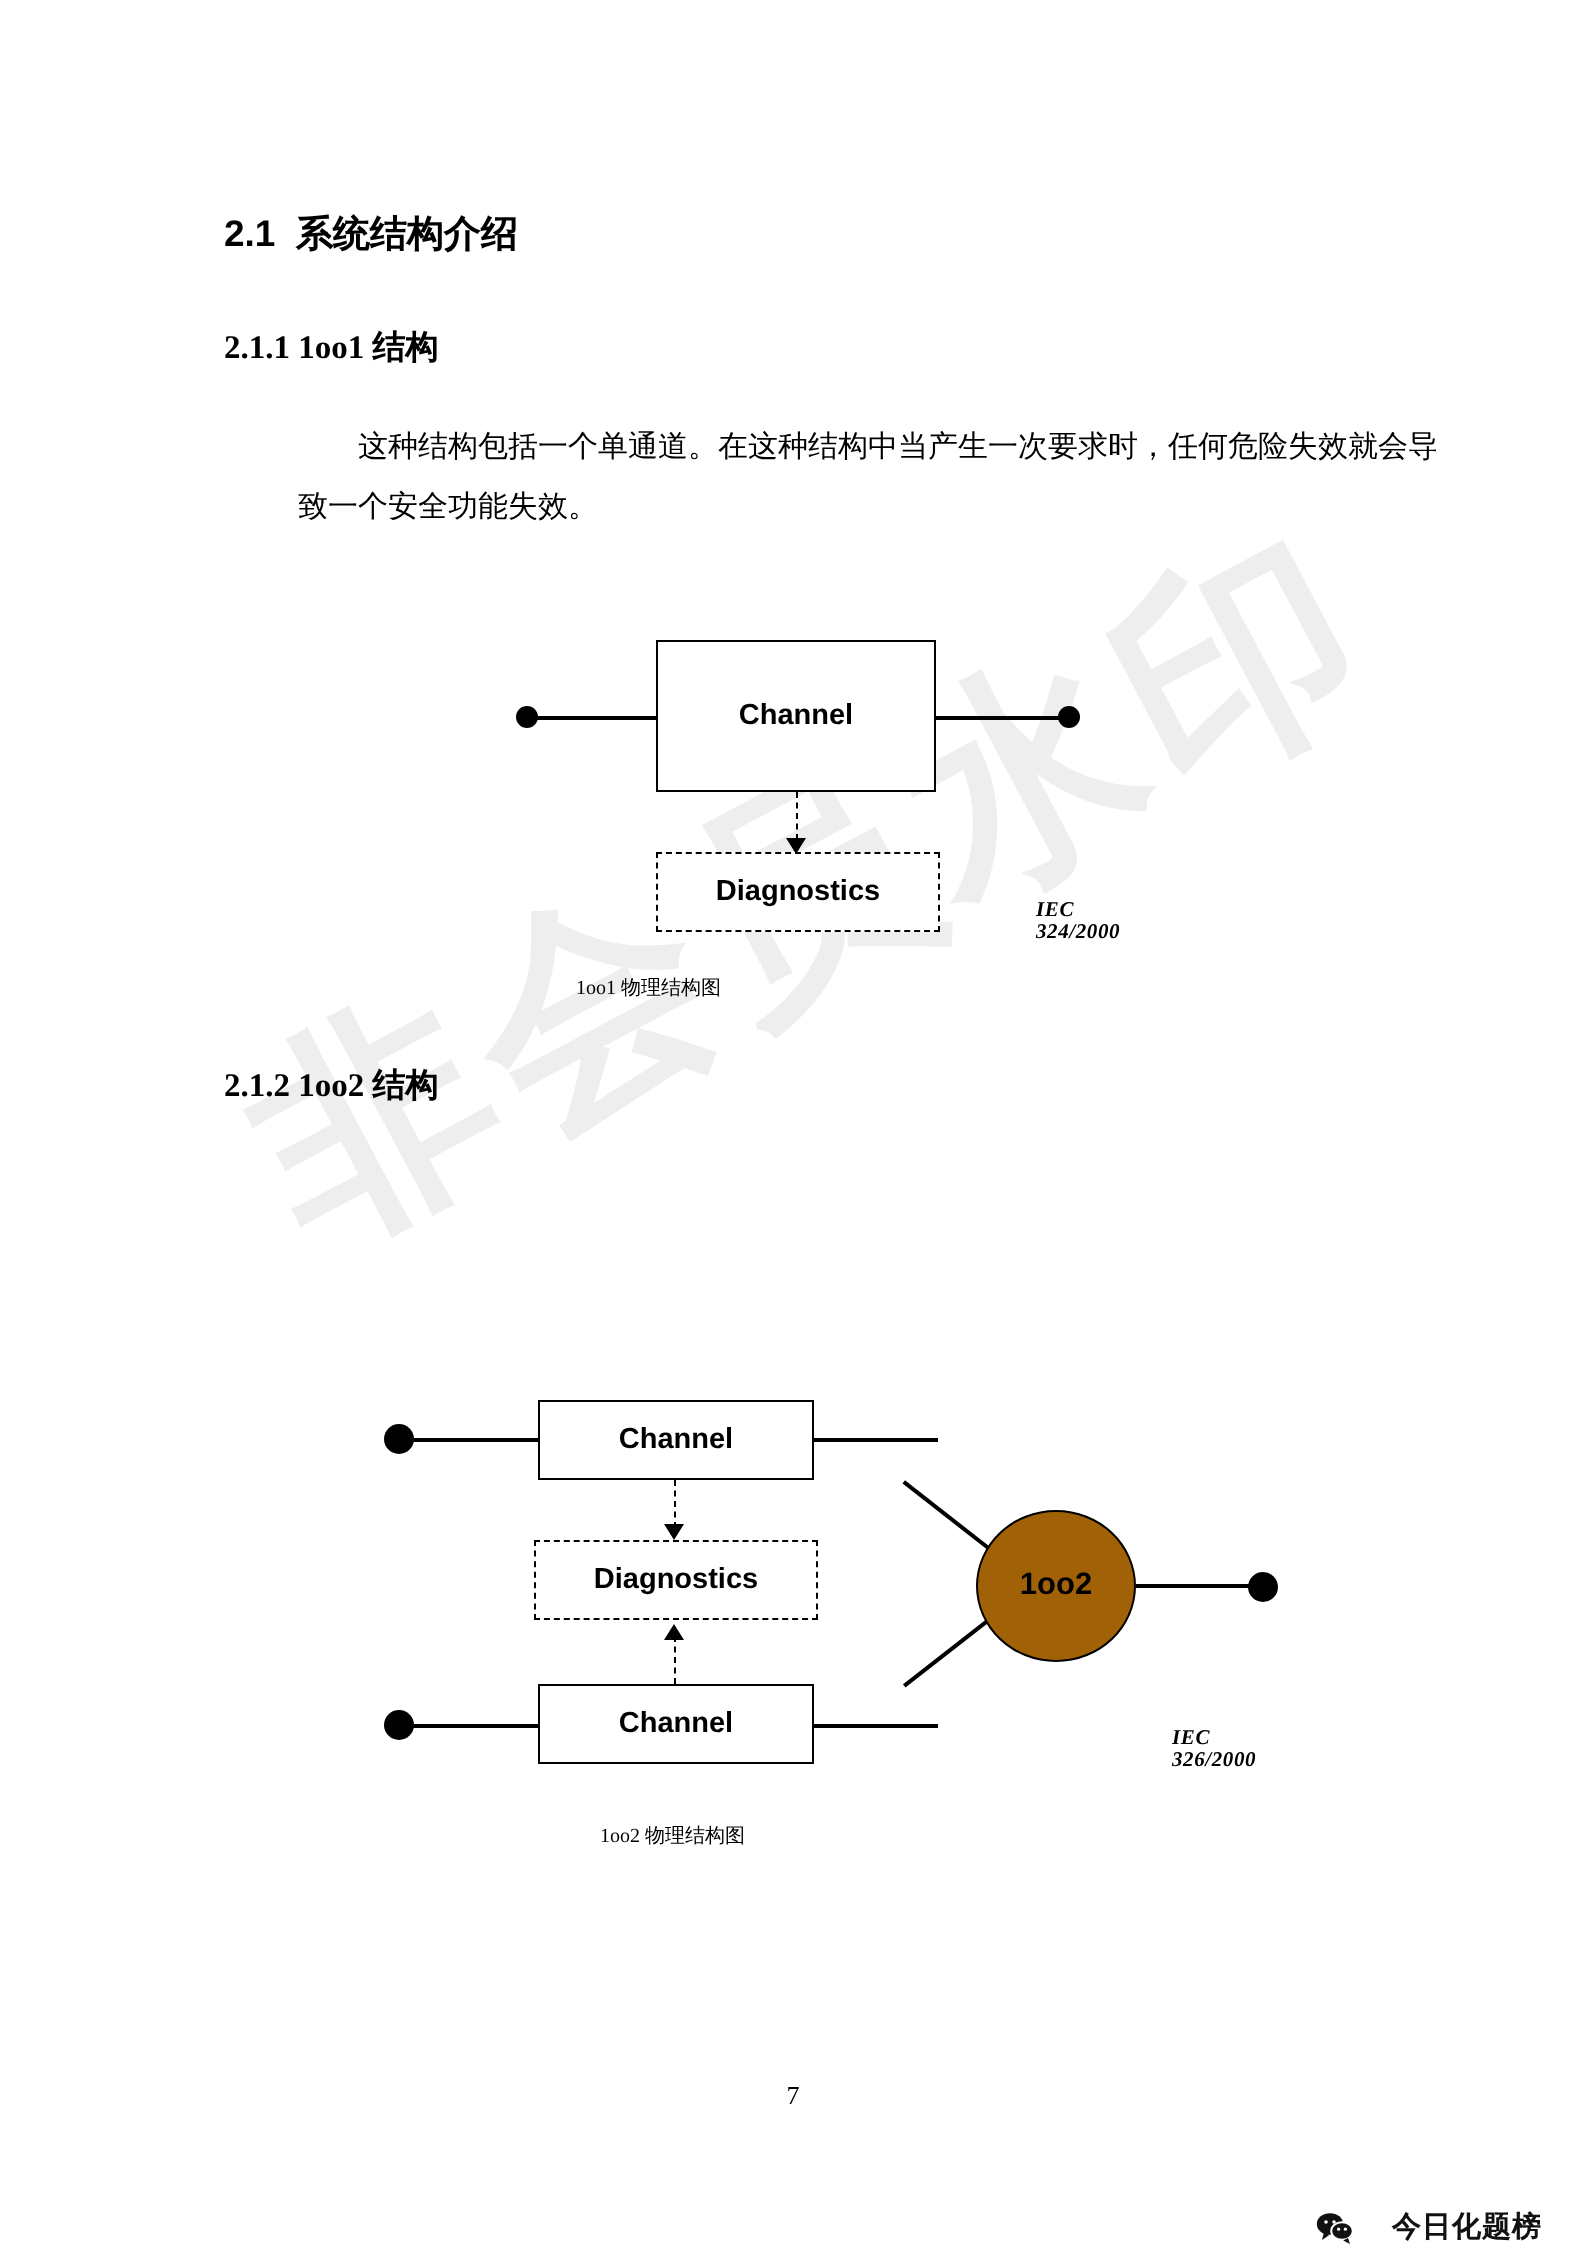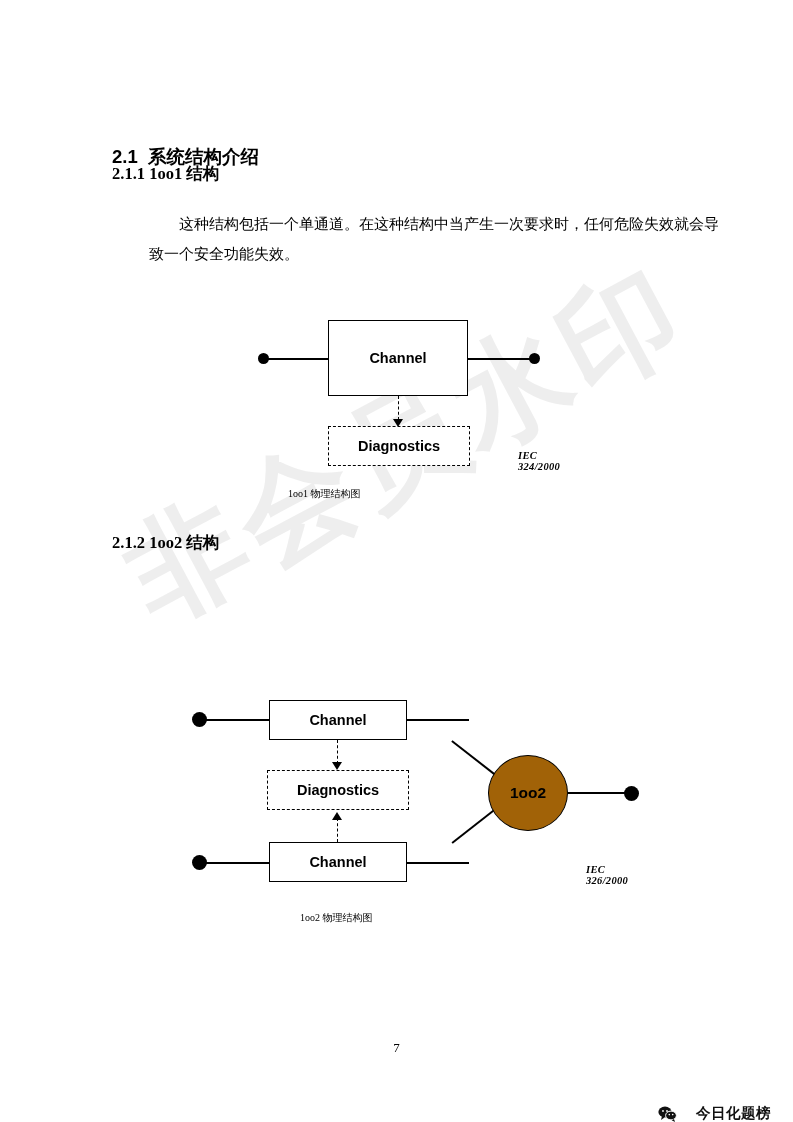--- a/index.html
+++ b/index.html
@@ -181,21 +181,21 @@
     letter-spacing: 0.5px;
   }
 </style>
 </head>
 <body>
 
 <div class="page">
 
   <div class="watermark">非会员水印</div>
 
-  <h2 class="sec" style="left:112px; top:104px;margin-top:40px;">
+  <h2 class="sec" style="left:112px; top:104px;">
     <span>2.1</span>&nbsp;&nbsp;<span>系统结构介绍</span>
   </h2>
 
   <h3 class="sub" style="left:112px; top:163px;">2.1.1 1oo1 结构</h3>
 
   <p class="para" style="left:112px; top:209px;margin-left:37px;">这种结构包括一个单通道。在这种结构中当产生一次要求时，任何危险失效就会导致一个安全功能失效。</p>
 
   <div class="fig">
 
     <div class="dot" style="left:258px; top:353px;"></div>

